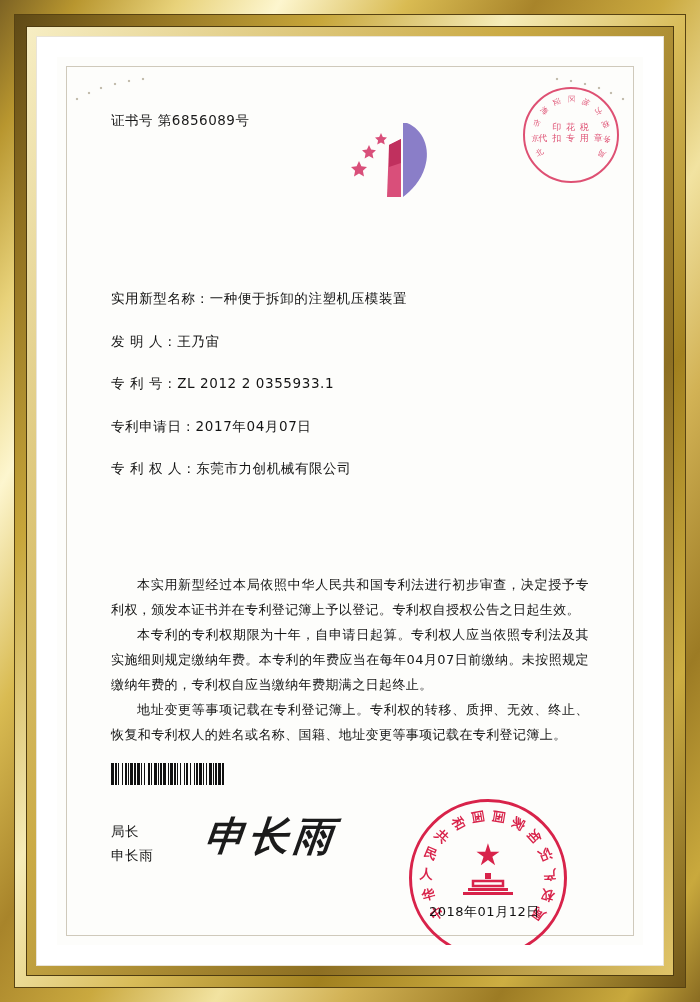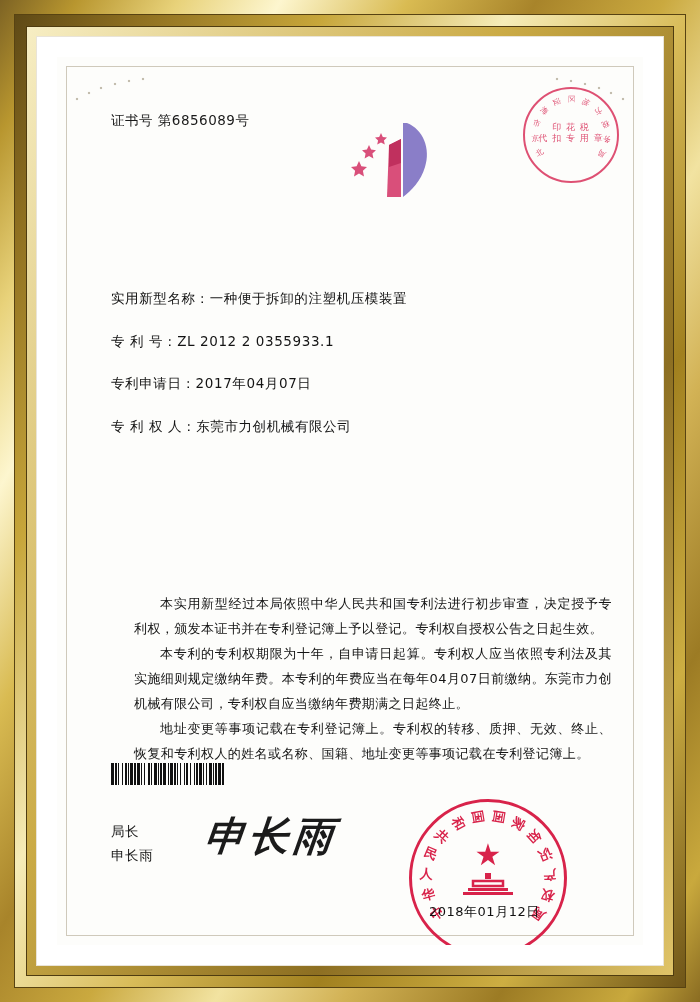--- a/index.html
+++ b/index.html
@@ -133,23 +133,22 @@
     margin-bottom: 24.5px;
     white-space: nowrap;
     letter-spacing: .6px;
   }
   .field .lbl { display: inline-block; }
   .field .val { display: inline-block; }
 
   
   .paras {
     position: absolute;
-    left: 54px; top: 534px;
+    left: 54px; top: 515px;
     width: 478px;
-    margin-left: 23px;
   }
   .para {
     font-size: 13px;
     line-height: 25px;
     color: #141414;
     text-indent: 26px;
     letter-spacing: .4px;
     text-align: justify;
   }
 
@@ -315,28 +314,29 @@
           </div>
         <div class="mid">
           <div>印 花 税</div>
           <div>代 扣 专 用 章</div>
         </div>
       </div>
 
 
       <div class="fields" id="fields">
           <div class="field"><span class="lbl">实用新型名称：</span><span class="val">一种便于拆卸的注塑机压模装置</span></div>
+          <div class="field"><span class="lbl">发 明 人：</span><span class="val">王乃宙</span></div>
           <div class="field"><span class="lbl">专 利 号：</span><span class="val">ZL 2012 2 0355933.1</span></div>
           <div class="field"><span class="lbl">专利申请日：</span><span class="val">2017年04月07日</span></div>
           <div class="field"><span class="lbl">专 利 权 人：</span><span class="val">东莞市力创机械有限公司</span></div>
         </div>
 
       <div class="paras" id="paras">
           <div class="para">本实用新型经过本局依照中华人民共和国专利法进行初步审查，决定授予专利权，颁发本证书并在专利登记簿上予以登记。专利权自授权公告之日起生效。</div>
-          <div class="para">本专利的专利权期限为十年，自申请日起算。专利权人应当依照专利法及其实施细则规定缴纳年费。本专利的年费应当在每年04月07日前缴纳。东莞市力创机械有限公司，专利权自应当缴纳年费期满之日起终止。</div>
+          <div class="para">本专利的专利权期限为十年，自申请日起算。专利权人应当依照专利法及其实施细则规定缴纳年费。本专利的年费应当在每年04月07日前缴纳。未按照规定缴纳年费的，专利权自应当缴纳年费期满之日起终止。</div>
           <div class="para">地址变更等事项记载在专利登记簿上。专利权的转移、质押、无效、终止、恢复和专利权人的姓名或名称、国籍、地址变更等事项记载在专利登记簿上。</div>
         </div>
 
       <div class="barcode" id="barcode"><i style="width:3px;"></i><i style="width:1px;background:transparent;"></i><i style="width:2px;"></i><i style="width:1px;background:transparent;"></i><i style="width:1px;"></i><i style="width:3px;background:transparent;"></i><i style="width:1px;"></i><i style="width:2px;background:transparent;"></i><i style="width:2px;"></i><i style="width:1px;background:transparent;"></i><i style="width:1px;"></i><i style="width:1px;background:transparent;"></i><i style="width:3px;"></i><i style="width:1px;background:transparent;"></i><i style="width:2px;"></i><i style="width:1px;background:transparent;"></i><i style="width:3px;"></i><i style="width:1px;background:transparent;"></i><i style="width:1px;"></i><i style="width:2px;background:transparent;"></i><i style="width:1px;"></i><i style="width:3px;background:transparent;"></i><i style="width:2px;"></i><i style="width:1px;background:transparent;"></i><i style="width:1px;"></i><i style="width:2px;background:transparent;"></i><i style="width:3px;"></i><i style="width:1px;background:transparent;"></i><i style="width:1px;"></i><i style="width:1px;background:transparent;"></i><i style="width:2px;"></i><i style="width:1px;background:transparent;"></i><i style="width:3px;"></i><i style="width:2px;background:transparent;"></i><i style="width:1px;"></i><i style="width:1px;background:transparent;"></i><i style="width:3px;"></i><i style="width:1px;background:transparent;"></i><i style="width:2px;"></i><i style="width:1px;background:transparent;"></i><i style="width:1px;"></i><i style="width:2px;background:transparent;"></i><i style="width:1px;"></i><i style="width:3px;background:transparent;"></i><i style="width:1px;"></i><i style="width:1px;background:transparent;"></i><i style="width:2px;"></i><i style="width:2px;background:transparent;"></i><i style="width:1px;"></i><i style="width:3px;background:transparent;"></i><i style="width:1px;"></i><i style="width:1px;background:transparent;"></i><i style="width:2px;"></i><i style="width:1px;background:transparent;"></i><i style="width:3px;"></i><i style="width:1px;background:transparent;"></i><i style="width:1px;"></i><i style="width:2px;background:transparent;"></i><i style="width:1px;"></i><i style="width:2px;background:transparent;"></i><i style="width:3px;"></i><i style="width:1px;background:transparent;"></i><i style="width:1px;"></i><i style="width:1px;background:transparent;"></i><i style="width:2px;"></i><i style="width:1px;background:transparent;"></i><i style="width:3px;"></i><i style="width:1px;background:transparent;"></i><i style="width:2px;"></i><i style="width:1px;background:transparent;"></i></div>
 
       <div class="sig-label">
         <div>局长</div>
         <div>申长雨</div>
       </div>
       <div class="sig-script">申长雨</div>

